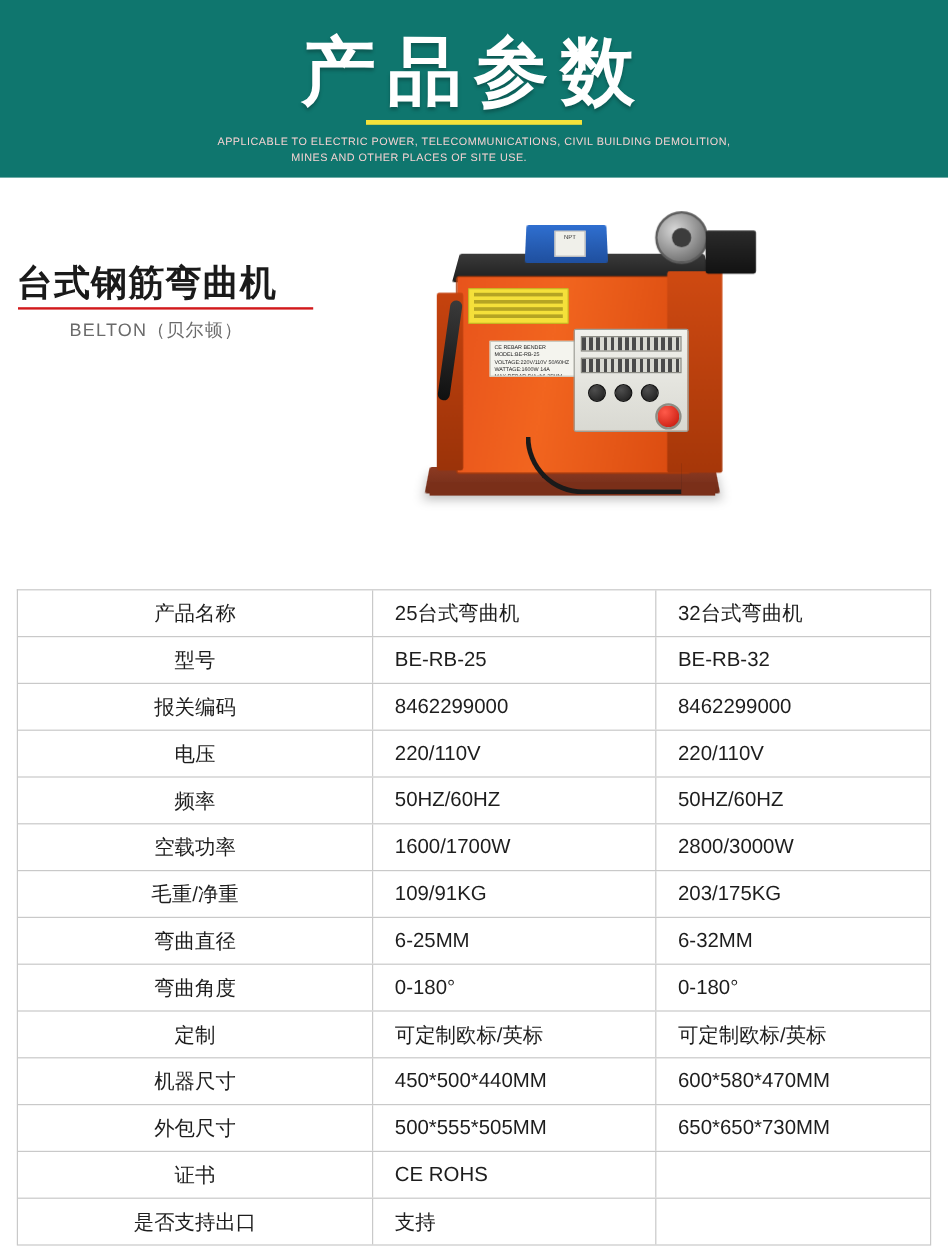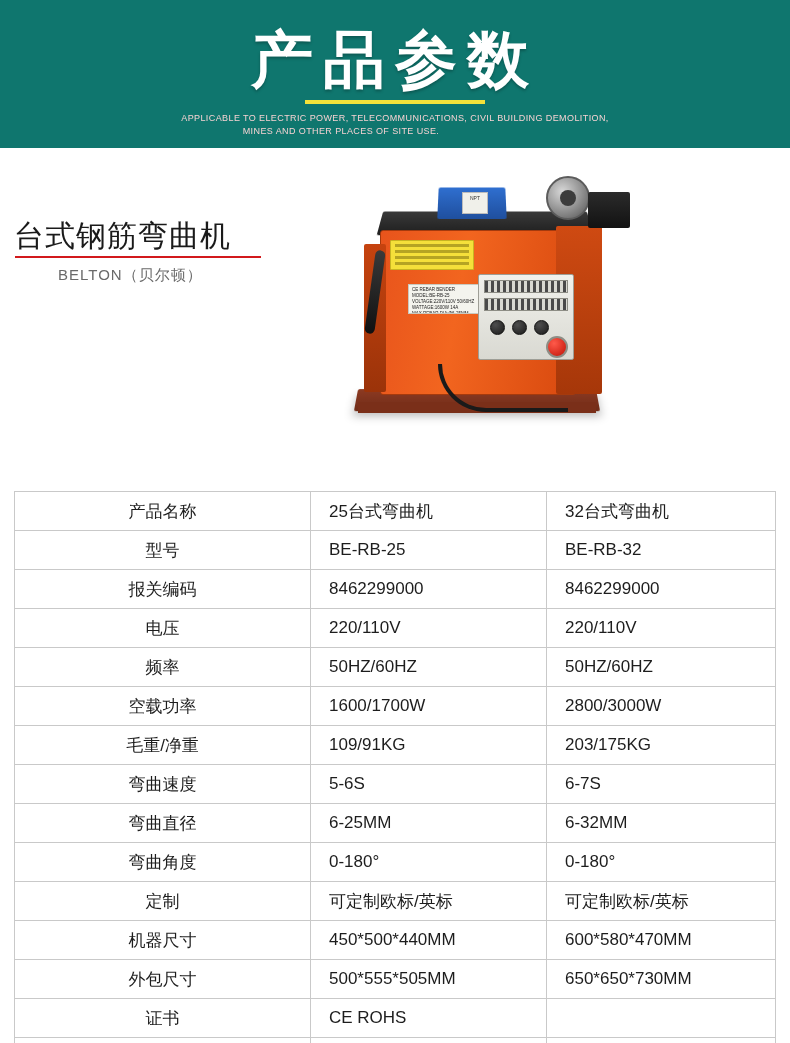--- a/index.html
+++ b/index.html
@@ -66,21 +66,21 @@
   .intro {
     position: relative;
     width: 790px;
     height: 330px;
   }
   .prod-name {
     position: absolute;
     left: 14px;
     top: 68px;
     font-size: 30px;
-    font-weight: normal;
+    font-weight: bold;
     color: #1a1a1a;
     letter-spacing: 1px;
   }
   .prod-name-bar {
     position: absolute;
     left: 15px;
     top: 108px;
     width: 246px;
     height: 2px;
     background: #d2191c;
@@ -333,25 +333,20 @@
     <div class="spec-cell c-v1">1600/1700W</div>
     <div class="spec-cell c-v2">2800/3000W</div>
   </div>
 
   <div class="spec-row">
     <div class="spec-cell c-label">毛重/净重</div>
     <div class="spec-cell c-v1">109/91KG</div>
     <div class="spec-cell c-v2">203/175KG</div>
   </div>
 
-  <div class="spec-row">
-    <div class="spec-cell c-label">弯曲速度</div>
-    <div class="spec-cell c-v1">5-6S</div>
-    <div class="spec-cell c-v2">6-7S</div>
-  </div>
 
   <div class="spec-row">
     <div class="spec-cell c-label">弯曲直径</div>
     <div class="spec-cell c-v1">6-25MM</div>
     <div class="spec-cell c-v2">6-32MM</div>
   </div>
 
   <div class="spec-row">
     <div class="spec-cell c-label">弯曲角度</div>
     <div class="spec-cell c-v1">0-180°</div>

